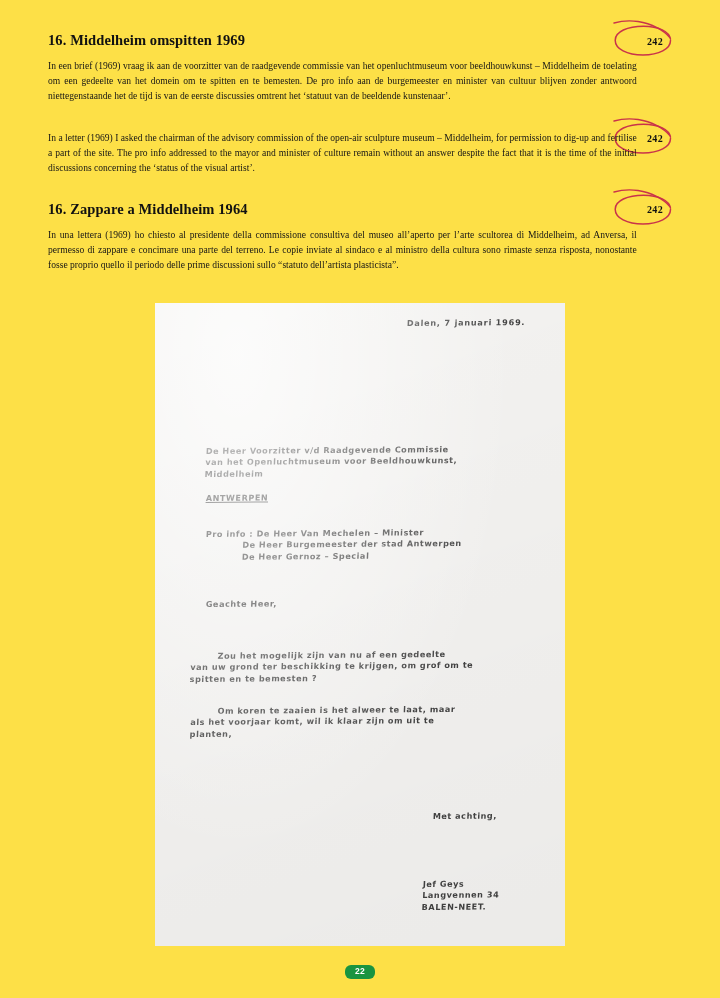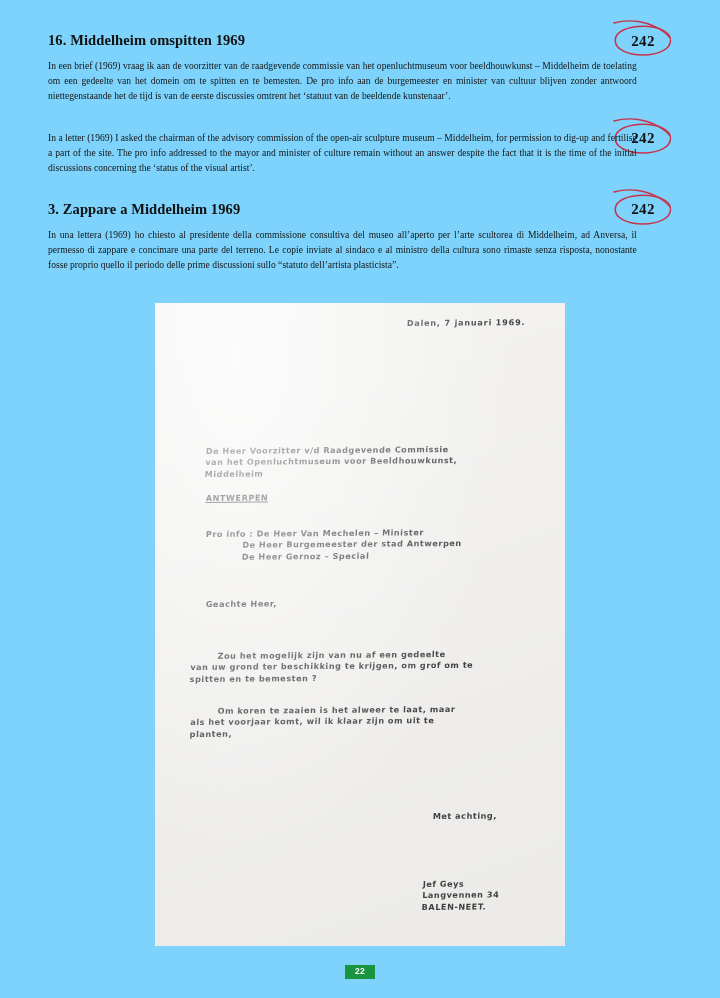--- a/index.html
+++ b/index.html
@@ -4,21 +4,21 @@
 <style>
   html, body {
     margin: 0;
     padding: 0;
     background: #ffffff;
   }
   .page {
     position: relative;
     width: 720px;
     height: 998px;
-    background: #7dd3fc;
+    background: #fde047;
     overflow: hidden;
     font-family: "Liberation Serif", "DejaVu Serif", serif;
   }
 
   
   .content {
     position: absolute;
     left: 48px;
     top: 32px;
     width: 624px;
@@ -52,29 +52,29 @@
   .ref {
     position: absolute;
     right: -2px;
     top: -8px;
     width: 62px;
     height: 34px;
   }
   .ref svg { position: absolute; left: 0; top: 0; overflow: visible; }
   .ref-num {
     position: absolute;
-    left: 0; top: 0;
+    left: 12px; top: 0;
     width: 62px;
     height: 34px;
     display: flex;
     align-items: center;
     justify-content: center;
     font-family: "Liberation Serif", "DejaVu Serif", serif;
     font-weight: bold;
-    font-size: 15px;
+    font-size: 10px;
     color: #111111;
     letter-spacing: .3px;
   }
 
   
   .photo {
     position: absolute;
     left: 155px;
     top: 303px;
     width: 410px;
@@ -126,20 +126,21 @@
     min-width: 20px;
     padding: 2px 5px 3px 5px;
     background: #199440;
     color: #ffffff;
     font-family: "Liberation Sans", sans-serif;
     font-size: 8.5px;
     font-weight: bold;
     text-align: center;
     line-height: 1;
     letter-spacing: .2px;
+    border-radius: 6px;
   }
 </style>
 </head>
 <body>
 
 <div class="page">
 
   <div class="content">
 
     <div class="section">
@@ -159,21 +160,21 @@
         <svg width="62" height="34" viewBox="0 0 62 34">
           <path d="M58.5 16.5 C58.5 25 47 31 31 31 C15 31 3.2 25 3.2 16.2 C3.2 7.8 15.5 2.2 31.5 2.2 C46.5 2.2 57.5 7.5 58.5 15.2" fill="none" stroke="#c9334a" stroke-width="1.5" stroke-linecap="round"></path>
           <path d="M57.8 13.5 C52 6.5 40 -0.5 26 -2.5 C17 -3.8 9 -3 2 -1" fill="none" stroke="#c9334a" stroke-width="1.4" stroke-linecap="round"></path>
         </svg>
         <span class="ref-num">242</span>
       </div>
       <p class="sec-body">In a letter (1969) I asked the chairman of the advisory commission of the open-air sculpture museum – Middelheim, for permission to dig-up and fertilise a part of the site. The pro info addressed to the mayor and minister of culture remain without an answer despite the fact that it is the time of the initial discussions concerning the ‘status of the visual artist’.</p>
     </div>
 
     <div class="section" style="margin-top:26px;">
-      <h2 class="sec-head">3. Zappare a Middelheim 1969</h2>
+      <h2 class="sec-head">16. Zappare a Middelheim 1964</h2>
       <div class="ref">
         <svg width="62" height="34" viewBox="0 0 62 34">
           <path d="M58.5 16.5 C58.5 25 47 31 31 31 C15 31 3.2 25 3.2 16.2 C3.2 7.8 15.5 2.2 31.5 2.2 C46.5 2.2 57.5 7.5 58.5 15.2" fill="none" stroke="#c9334a" stroke-width="1.5" stroke-linecap="round"></path>
           <path d="M57.8 13.5 C52 6.5 40 -0.5 26 -2.5 C17 -3.8 9 -3 2 -1" fill="none" stroke="#c9334a" stroke-width="1.4" stroke-linecap="round"></path>
         </svg>
         <span class="ref-num">242</span>
       </div>
       <p class="sec-body">In una lettera (1969) ho chiesto al presidente della commissione consultiva del museo all’aperto per l’arte scultorea di Middelheim, ad Anversa, il permesso di zappare e concimare una parte del terreno. Le copie inviate al sindaco e al ministro della cultura sono rimaste senza risposta, nonostante fosse proprio quello il periodo delle prime discussioni sullo “statuto dell’artista plasticista”.</p>
     </div>
 

